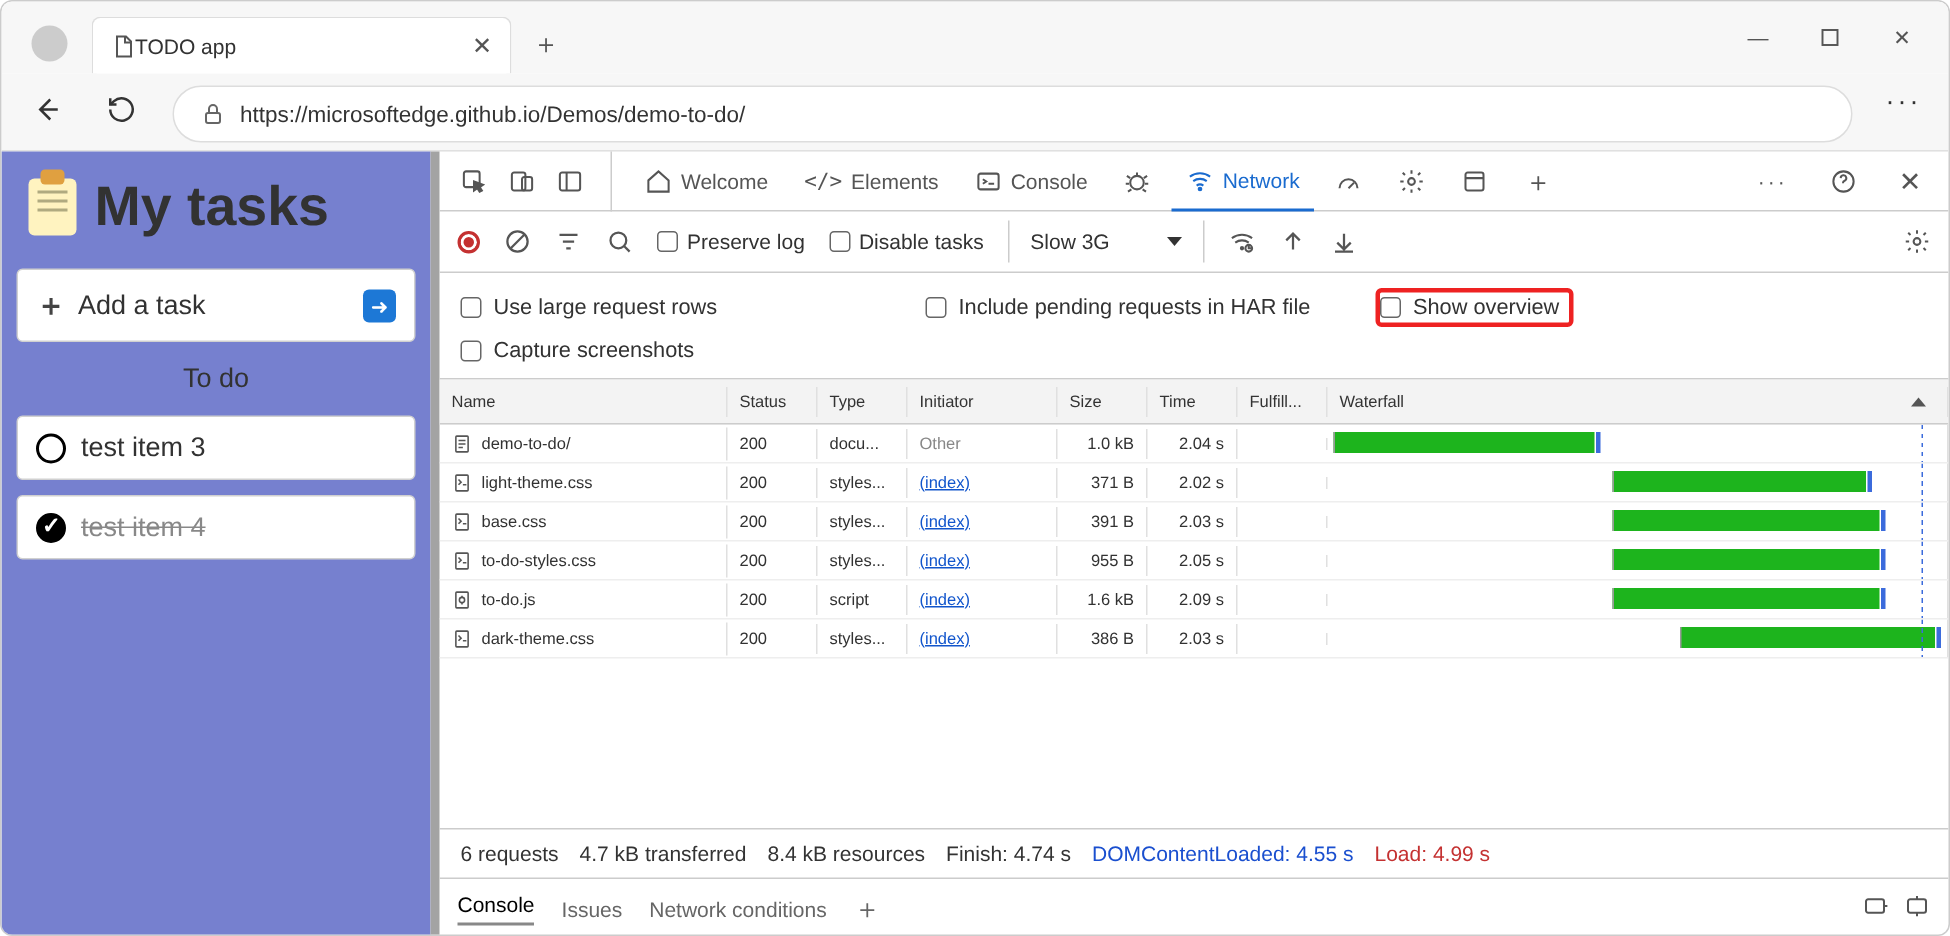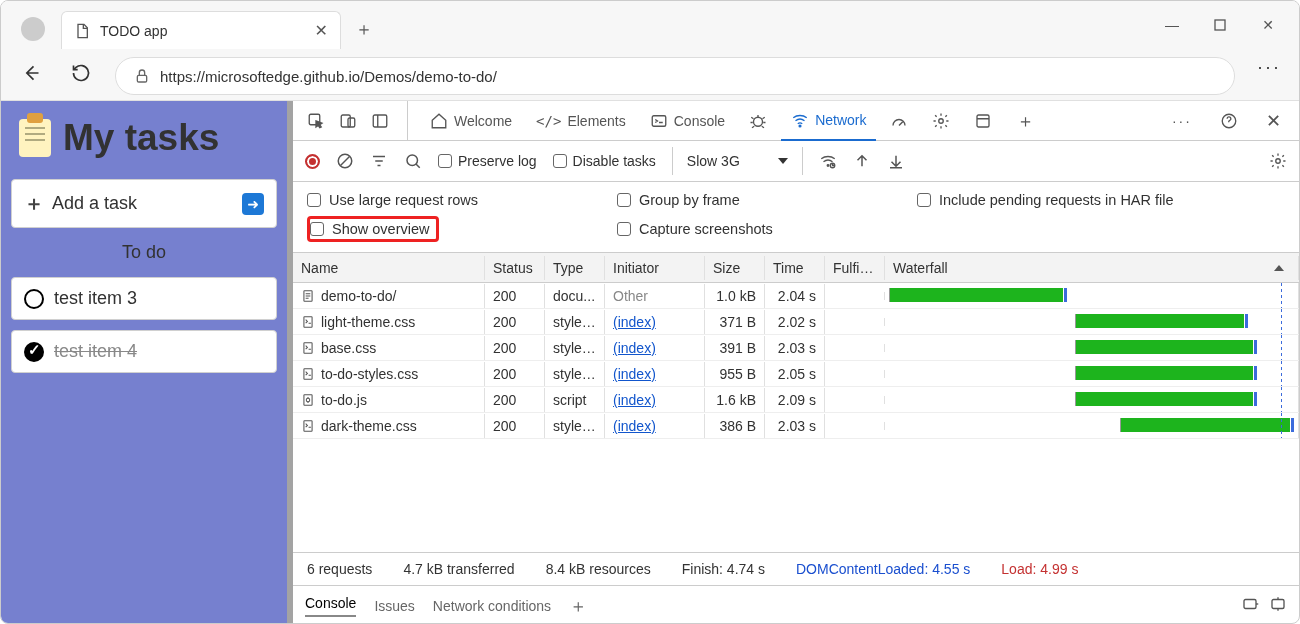--- a/index.html
+++ b/index.html
@@ -1,21 +1,21 @@
 <!DOCTYPE html>
 <html><head>
 <meta charset="utf-8">
 <style>
   * { box-sizing: border-box; margin: 0; padding: 0; font-family: "Segoe UI", Arial, sans-serif; }
   body { width: 1300px; height: 624px; background: #fff; color: #323232; border: 1px solid #ccc; border-radius: 8px; overflow: hidden; }
 
   
   .titlebar { display: flex; align-items: flex-end; height: 48px; background: #f7f7f7; padding: 8px 8px 0 8px; gap: 4px; }
   .avatar { width: 24px; height: 24px; border-radius: 50%; background: #ccc; align-self: center; margin: 0 12px; }
-  .tab { display: flex; align-items: center; gap: 10px; background: #fff; border: 1px solid #ddd; border-bottom: none; border-radius: 6px 6px 0 0; padding: 8px 12px; min-width: 280px; height: 38px; font-size: 14px; }
+  .tab { display: flex; align-items: center; background: #fff; border: 1px solid #ddd; border-bottom: none; border-radius: 6px 6px 0 0; padding: 8px 12px; min-width: 280px; height: 38px; font-size: 14px; }
   .tab .doc-icon { width: 16px; height: 16px; }
   .tab .close { margin-left: auto; font-size: 16px; color: #555; }
   .newtab { align-self: center; padding: 6px 10px; font-size: 18px; color: #555; }
   .wincontrols { margin-left: auto; align-self: flex-start; display: flex; gap: 2px; }
   .wincontrols div { width: 46px; height: 32px; display: flex; align-items: center; justify-content: center; color: #555; font-size: 14px; }
 
   .addrbar { display: flex; align-items: flex-start; gap: 18px; padding: 8px 14px; background: #f7f7f7; border-bottom: 1px solid #e0e0e0; height: 52px; }
   .addrbar .iconbtn { width: 32px; height: 32px; display: flex; align-items: center; justify-content: center; color: #333; }
   .addrbar .iconbtn svg { width: 20px; height: 20px; }
   .url { flex: 1; display: flex; align-items: center; gap: 10px; background: #fff; border: 1px solid #ddd; border-radius: 22px; padding: 0 18px; height: 38px; font-size: 15px; color: #333; }
@@ -58,36 +58,36 @@
   .throttle { display:flex; align-items:center; gap:8px; border-left:1px solid #ccc; border-right:1px solid #ccc; padding:0 14px; height:28px;}
   .throttle .caret { width:0; height:0; border-left:5px solid transparent; border-right:5px solid transparent; border-top:6px solid #333; }
   .dt-toolbar .gear-blue { margin-left:auto; color:#1a6bcf; }
 
   .dt-options { display: grid; grid-template-columns: 310px 300px 1fr; row-gap: 8px; padding: 10px 14px; border-bottom: 1px solid #ccc; font-size: 14.5px; }
   .dt-options label { display: flex; align-items: center; gap: 8px; }
   .dt-options .sq { width: 14px; height: 14px; border: 1.5px solid #666; border-radius: 3px; }
   .highlight-box { border: 3px solid #e22; border-radius: 4px; padding: 2px 6px 2px 0; display:inline-flex; width:fit-content; }
 
   .dt-table { flex:1; position:relative; overflow:hidden; }
-  .thead, .trow { display:grid; grid-template-columns: 192px 60px 60px 100px 60px 60px 60px 1fr; font-size: 14px; align-items:center; }
+  .thead, .trow { display:grid; grid-template-columns: 192px 60px 60px 100px 60px 60px 60px 1fr; font-size: 11px; align-items:center; }
   .thead { background:#f3f3f3; border-bottom:1px solid #ccc; height:30px; font-weight:400; color:#333; }
   .thead > div, .trow > div { padding: 4px 8px; border-right:1px solid #e0e0e0; white-space:nowrap; overflow:hidden; text-overflow:ellipsis; }
   .thead .waterfall-head { display:flex; justify-content:space-between; align-items:center; }
   .thead .sort-caret { width:0; height:0; border-left:5px solid transparent; border-right:5px solid transparent; border-bottom:6px solid #555; margin-right:6px; }
   .trow { height: 26px; border-bottom: 1px solid #eee; }
   .trow .name { display:flex; align-items:center; gap:6px; }
   .trow .fileicon { width:14px; height:14px; }
   .trow .size, .trow .time { text-align:right; }
   .trow a { color: #1155cc; text-decoration: underline; }
   .wf { position:relative; height:100%; }
   .bar { position:absolute; top:5px; height:14px; background:#1db41d; border-left:1px solid #999; }
   .bar .tip { position:absolute; right:-4px; top:0; bottom:0; width:3px; background:#3b6bdc; }
   .wf .marker { position:absolute; top:0; bottom:0; width:1px; background: repeating-linear-gradient(#3b6bdc 0 3px, transparent 3px 6px); }
 
-  .dt-status { border-top:1px solid #ccc; padding: 8px 14px; font-size: 14px; color:#333; display:flex; gap:31px; }
+  .dt-status { border-top:1px solid #ccc; padding: 8px 14px; font-size: 14px; color:#333; display:flex; gap:14px; }
   .dt-status .dcl { color:#1a4fcf; }
   .dt-status .load { color:#c43131; }
 
   .dt-drawer { display:flex; align-items:center; height:40px; border-top:1px solid #ccc; padding:0 12px; gap:18px; font-size:14px; }
   .dt-drawer .dtab { color:#666; }
   .dt-drawer .dtab.active { color:#000; border-bottom:2px solid #888; padding-bottom:4px; }
   .dt-drawer .dright { margin-left:auto; display:flex; gap:10px; color:#555; }
   .dt-drawer svg { width:18px; height:18px; }
 </style>
 </head>
@@ -304,24 +304,20 @@
         </div>
     </div>
 
     <div class="dt-options">
       <label>
           <span class="sq"></span>
           <span>Use large request rows</span>
         </label>
       <label>
           <span class="sq"></span>
-          <span>Group by frame</span>
-        </label>
-      <label>
-          <span class="sq"></span>
           <span>Include pending requests in HAR file</span>
         </label>
       <div class="highlight-box">
         <label>
             <span class="sq"></span>
             <span>Show overview</span>
           </label>
       </div>
       <label>
           <span class="sq"></span>

